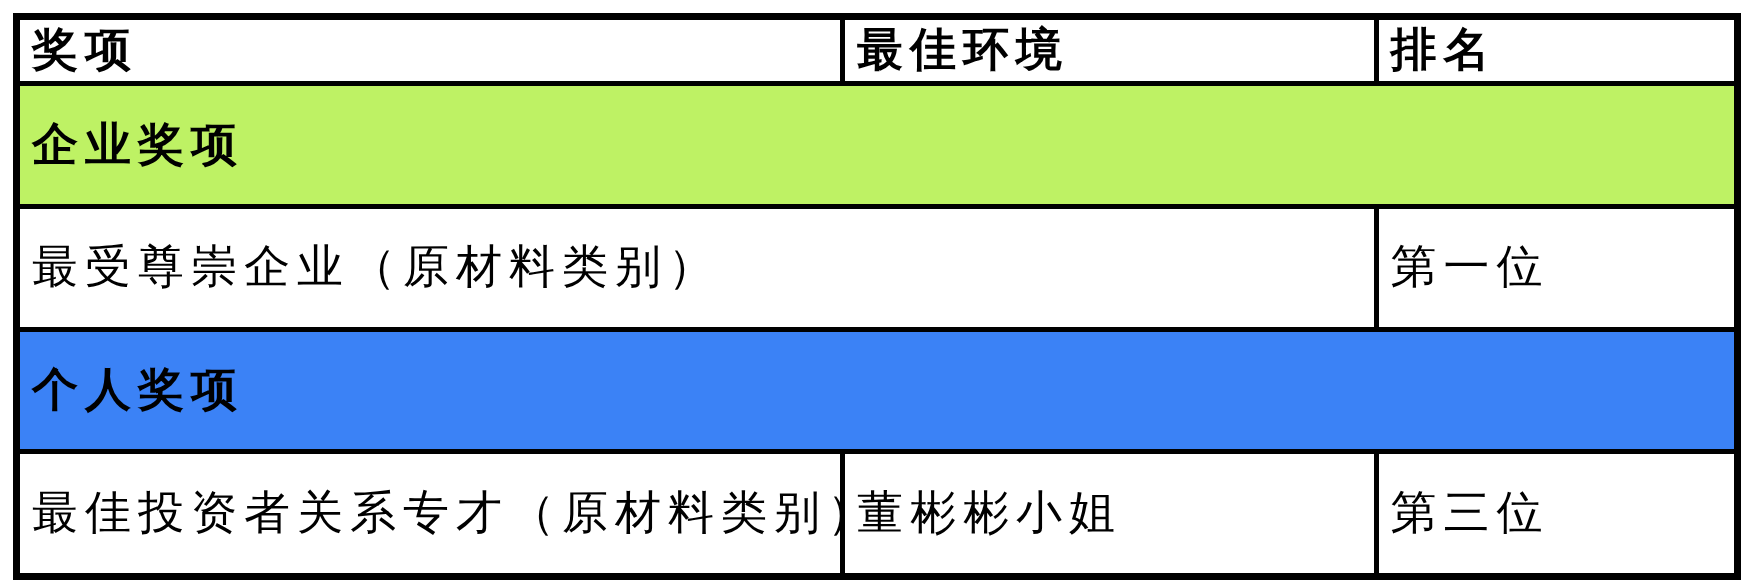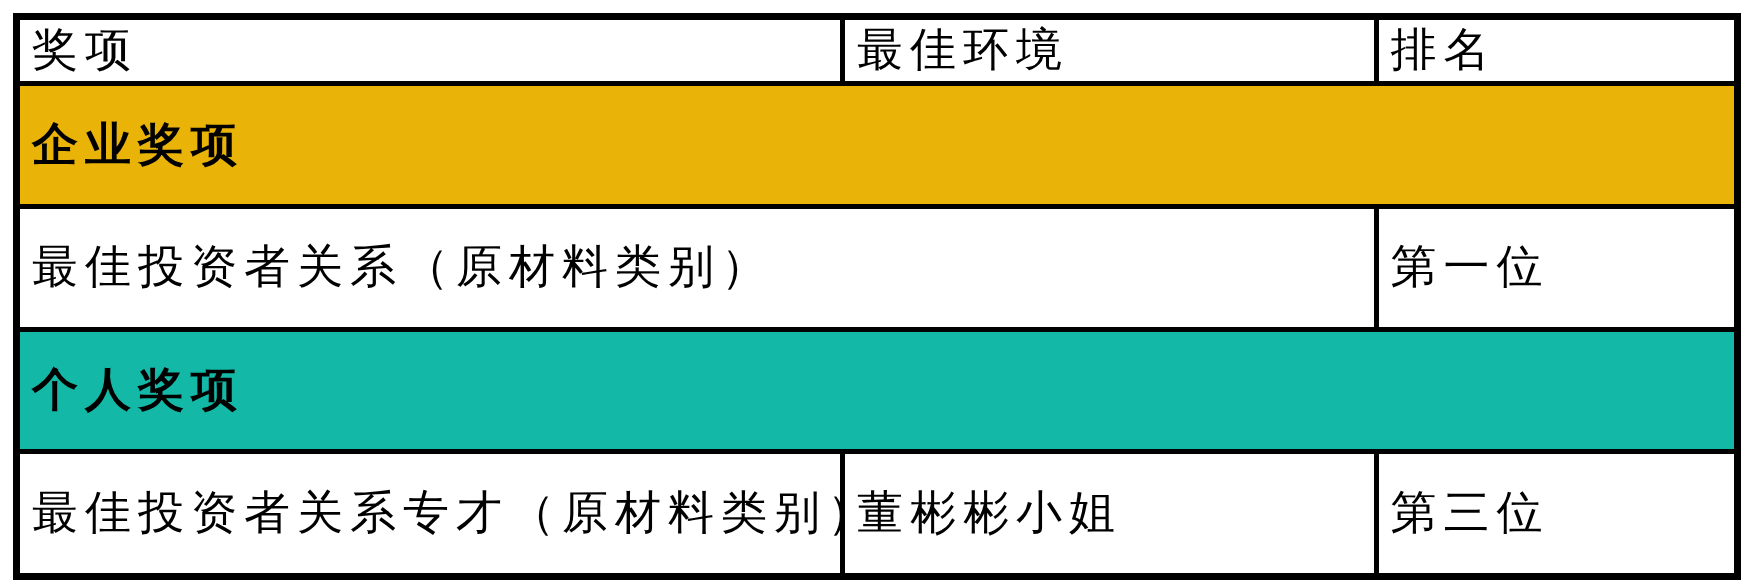--- a/index.html
+++ b/index.html
@@ -39,21 +39,21 @@
     line-height: 1.1;
     letter-spacing: 7px;
     text-align: left;
     vertical-align: middle;
     white-space: nowrap;
     overflow: hidden;
     height: 61px;
     background: #ffffff;
   }
   table.awards th {
-    font-weight: normal;
+    font-weight: bold;
   }
   table.awards tr.section-row td {
     font-weight: bold;
   }
 </style>
 </head>
 <body>
 
 <div class="table-wrap">
   <table class="awards">
@@ -64,28 +64,28 @@
     </colgroup>
     <thead>
       <tr>
         <th>奖项</th>
         <th>最佳环境</th>
         <th>排名</th>
       </tr>
     </thead>
     <tbody id="table-body">
         <tr class="section-row">
-          <td colspan="3" style="background: #eab308;">企业奖项</td>
+          <td colspan="3" style="background: #bef264;">企业奖项</td>
         </tr>
         <tr>
-          <td colspan="2">最佳投资者关系（原材料类别）</td>
+          <td colspan="2">最受尊崇企业（原材料类别）</td>
           <td>第一位</td>
         </tr>
         <tr class="section-row">
-          <td colspan="3" style="background: #14b8a6;">个人奖项</td>
+          <td colspan="3" style="background: #3b82f6;">个人奖项</td>
         </tr>
         <tr>
           <td>最佳投资者关系专才（原材料类别）</td>
           <td>董彬彬小姐</td>
           <td>第三位</td>
         </tr>
       </tbody>
   </table>
 </div>
 

